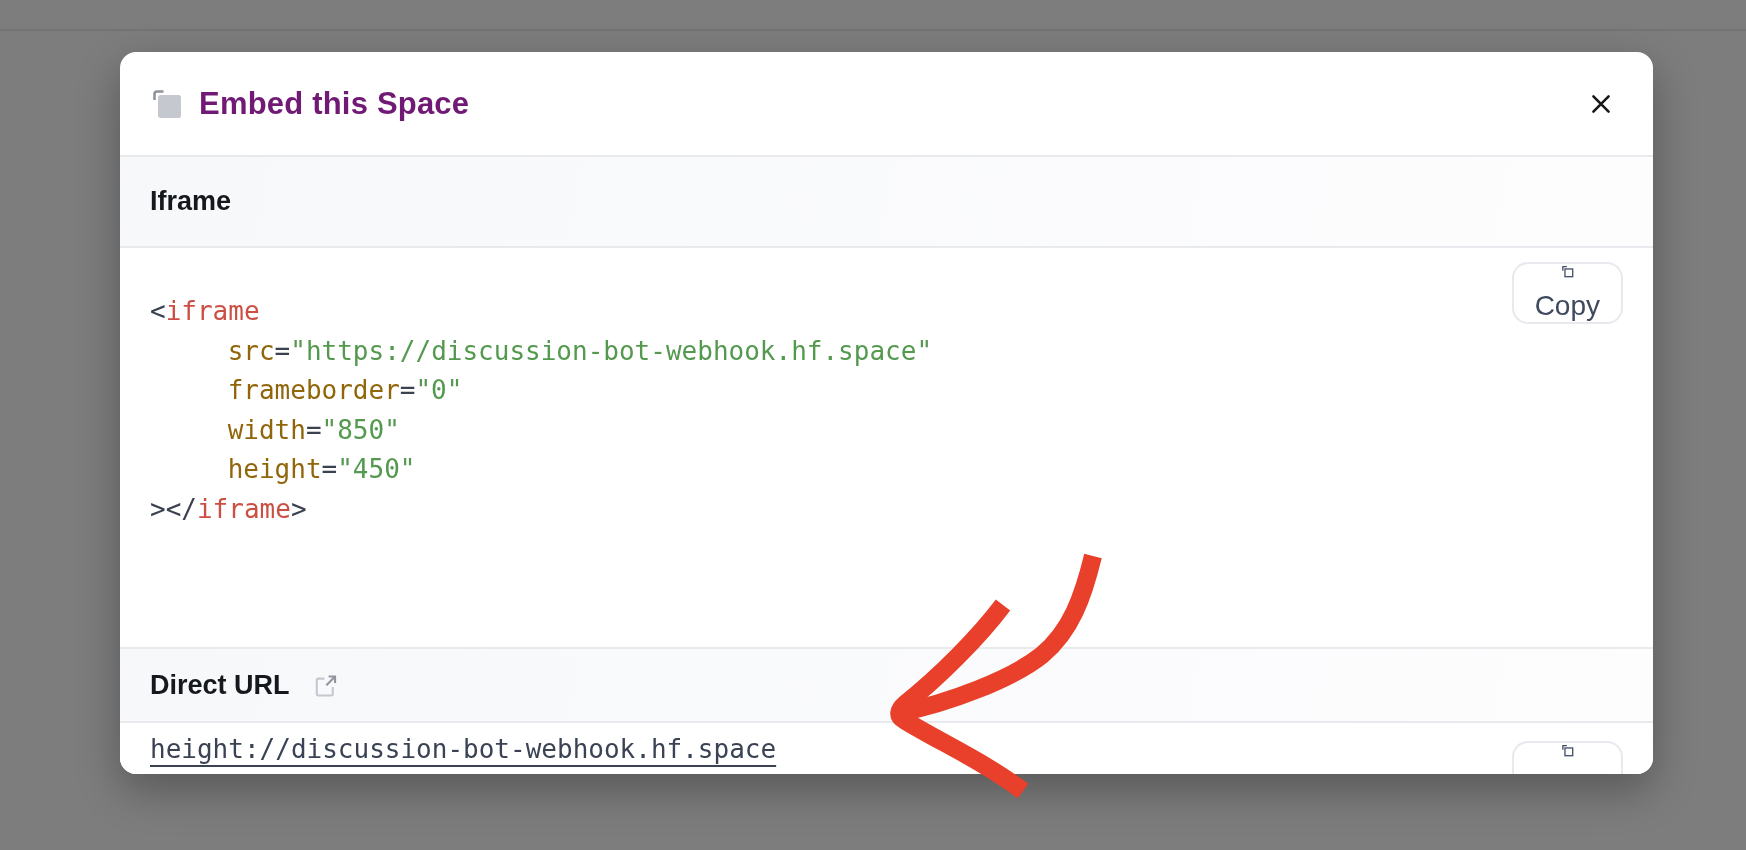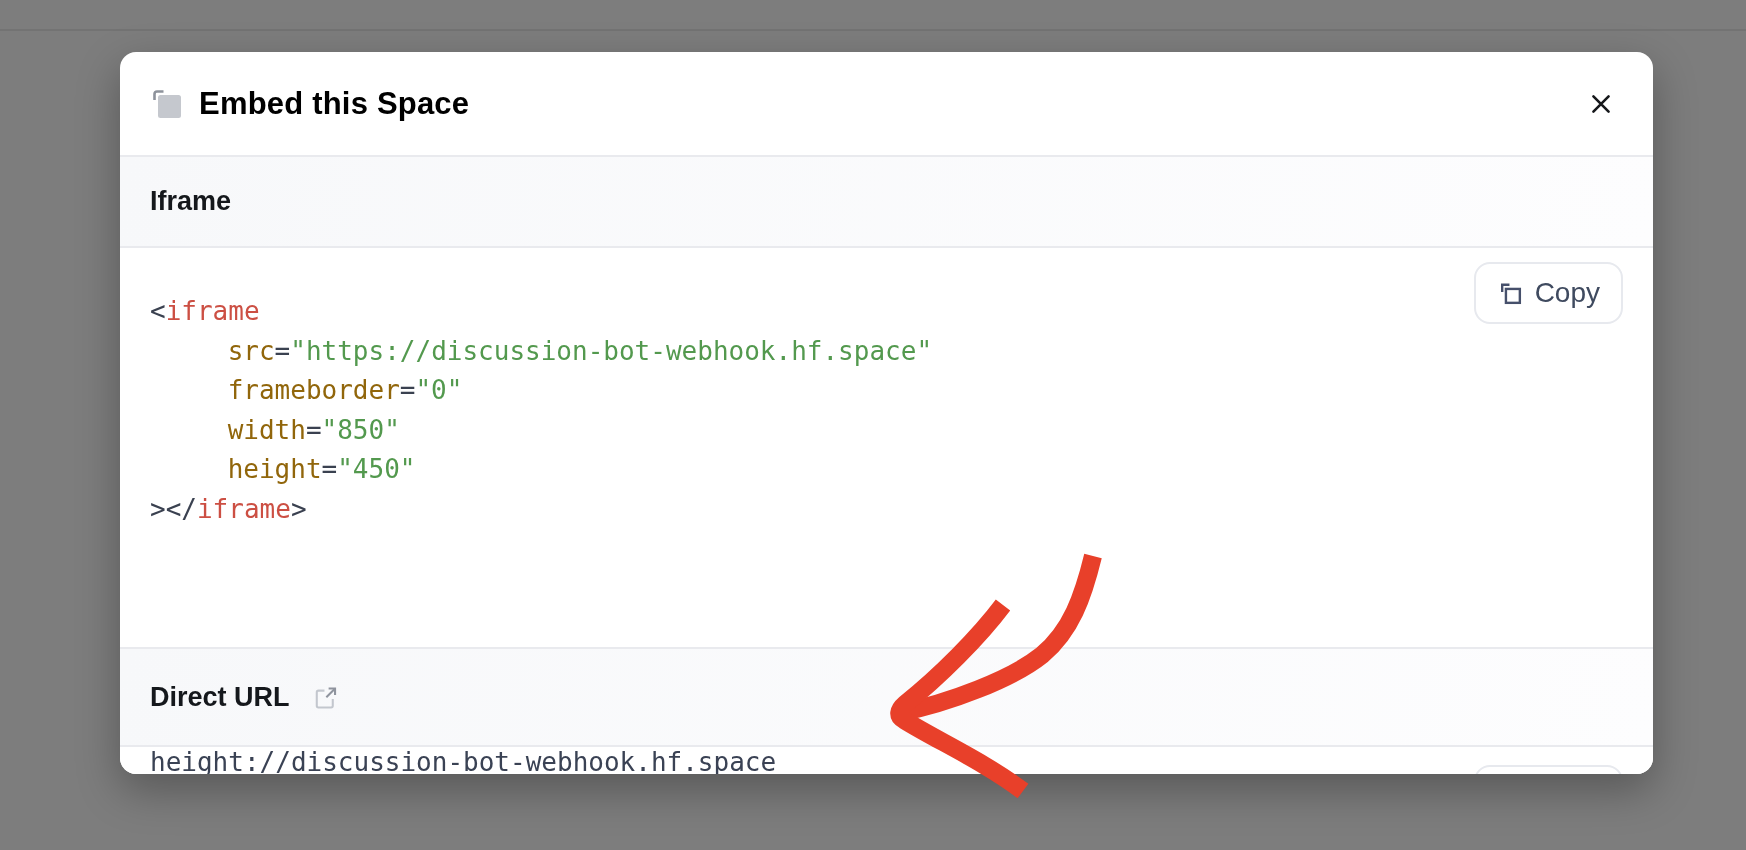--- a/index.html
+++ b/index.html
@@ -10,47 +10,47 @@
   }
   .top-line{position:absolute;top:29px;left:0;right:0;height:2px;background:rgba(0,0,0,0.08);}
   .modal{
     position:absolute;left:120px;top:52px;width:1533px;height:722px;
     background:var(--modal-bg,#ffffff);border-radius:16px;
     box-shadow:0 16px 44px rgba(0,0,0,0.30);
     display:flex;flex-direction:column;overflow:hidden;
   }
   .modal-header{height:103px;display:flex;align-items:center;padding:0 30px;flex:0 0 auto;}
   .space-icon{width:34px;height:34px;margin-right:15px;flex:0 0 auto;}
-  .modal-title{font-size:31px;font-weight:600;color:#000000;letter-spacing:.2px;}
+  .modal-title{font-size:31px;font-weight:600;color:#701a75;letter-spacing:.2px;}
   .close-btn{margin-left:auto;width:44px;height:44px;display:flex;align-items:center;justify-content:center;
     background:none;border:none;cursor:pointer;padding:0;}
   .band{
     box-sizing:border-box;display:flex;align-items:center;padding:0 30px;flex:0 0 auto;
     border-top:2px solid var(--band-border,#e9eaee);
     border-bottom:2px solid var(--band-border,#e9eaee);
     background:linear-gradient(100deg,#f7f8fa 0%,#fdfdfe 100%);
   }
   .band-iframe{height:93px;}
-  .band-url{height:100px;}
+  .band-url{height:76px;}
   .band-heading{font-size:27px;font-weight:700;color:#15181c;}
   .ext-icon{width:27px;height:27px;margin-left:22px;}
   .code-section{position:relative;height:399px;box-sizing:border-box;padding:44px 30px 0;flex:0 0 auto;}
   .code{
     margin:0;font-family:"DejaVu Sans Mono","Liberation Mono",monospace;
     font-size:26px;line-height:39.5px;white-space:pre;color:var(--code-punct,#3a4150);
   }
   .tok-punct{color:var(--code-punct,#3a4150);}
   .tok-tag{color:var(--code-tag,#cc4f43);}
   .tok-attr{color:var(--code-attr,#91660b);margin-left:15px;}
   .tok-value{color:var(--code-value,#53994e);}
   .tok-plain{color:var(--code-punct,#3a4150);}
   .copy-btn{
     position:absolute;right:30px;display:flex;align-items:center;gap:11px;
     height:62px;padding:0 21px;background:#ffffff;border:2px solid #e7e9ee;border-radius:16px;
-    font-family:inherit;font-size:28px;font-weight:500;color:var(--button-text,#3f4a5f);cursor:pointer;
+    font-family:inherit;font-size:28px;font-weight:500;color:var(--button-text,#3f4a5f);cursor:pointer;flex-direction:column;
   }
   .copy-btn-code{top:14px;}
   .copy-btn-url{top:18px;}
   .copy-icon{width:27px;height:27px;}
   .url-row{position:relative;flex:1 1 auto;display:flex;align-items:center;padding:0 30px;background:#ffffff;}
   .url-link{
     font-family:"DejaVu Sans Mono","Liberation Mono",monospace;font-size:26px;
     color:var(--link-color,#3a4254);text-decoration:underline;
     text-decoration-thickness:2px;text-underline-offset:7px;
   }

